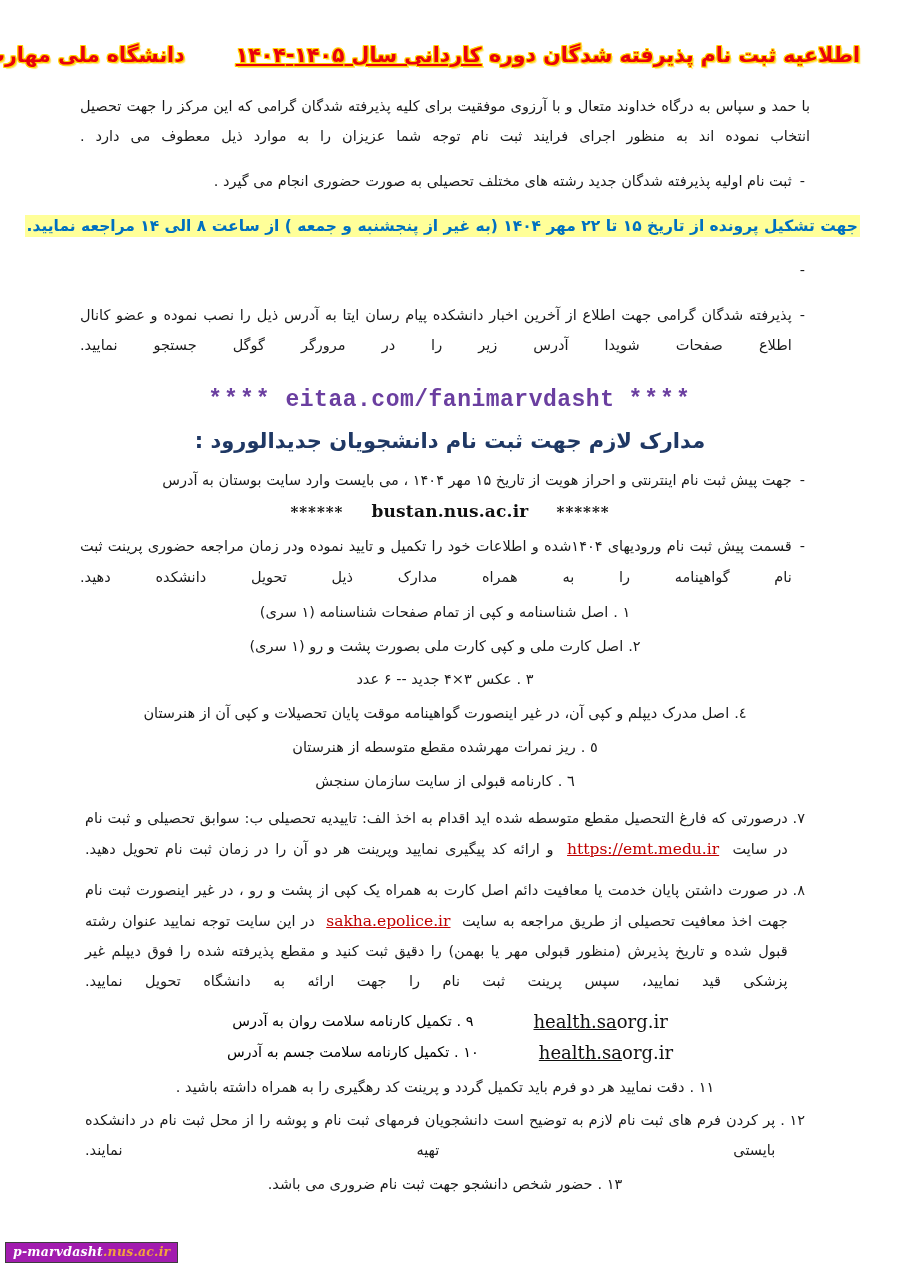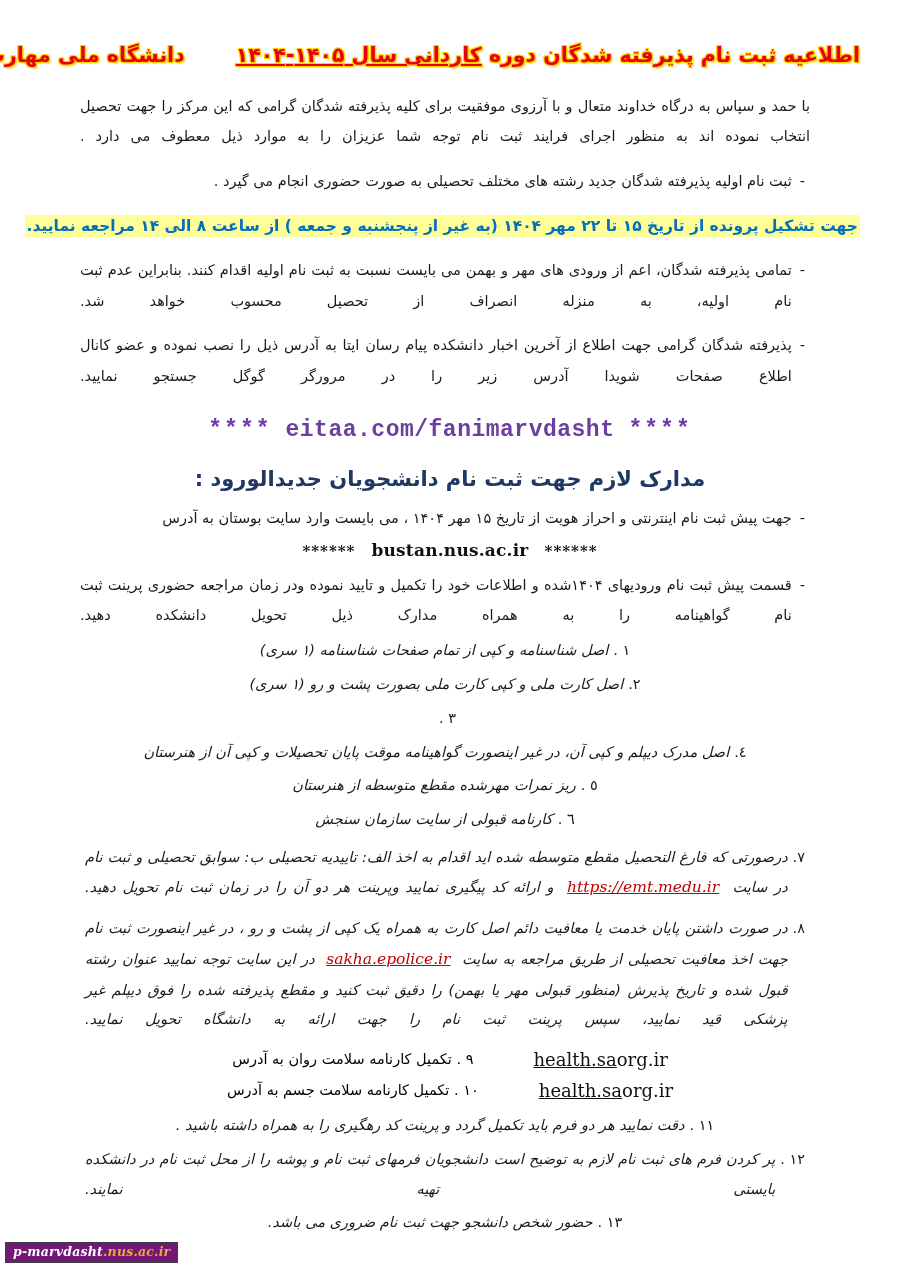--- a/index.html
+++ b/index.html
@@ -112,40 +112,40 @@
     font-weight: bold;
     font-size: 23px;
     letter-spacing: 0.5px;
   }
   .eitaa-line .stars { letter-spacing: 2px; }
   .eitaa-line .url { margin: 0 14px; }
 
   
   .section-heading {
     text-align: center;
-    margin-top: 24px;
+    margin-top: 16px;
     color: #1F3864;
     font-weight: bold;
     font-size: 21px;
     letter-spacing: -0.2px;
     white-space: nowrap;
   }
 
   
   .bustan-line {
     text-align: center;
     margin-top: 6px;
     direction: ltr;
     font-family: "DejaVu Serif", "Liberation Serif", serif;
     font-weight: bold;
     font-size: 17px;
     color: #111;
   }
   .bustan-line .stars { letter-spacing: 1px; font-size: 15px; }
-  .bustan-line .url { margin: 0 16px; letter-spacing: 0.2px; }
+  .bustan-line .url { margin: 0 28px; letter-spacing: 0.2px; }
 
   
   .num-list {
     margin: 6px 0 0 0;
     padding: 0;
     list-style: none;
   }
   .num-item {
     display: flex;
     flex-direction: row;
@@ -157,21 +157,20 @@
   }
   .num-item .num {
     flex: 0 0 auto;
     padding-left: 5px;
     white-space: nowrap;
   }
   .num-item .txt {
     flex: 1 1 auto;
     text-align: justify;
     text-align-last: justify;
-    font-style: italic;
   }
   .num-item.short { justify-content: center; padding: 0 60px; }
   .num-item.short .txt { flex: 0 0 auto; text-align: right; text-align-last: right; }
 
   .list-block { padding: 0 55px 0 45px; }
 
   a.link-red {
     color: #C00000;
     text-decoration: underline;
     text-decoration-color: #C00000;
@@ -201,21 +200,21 @@
     gap: 60px;
     margin-top: 6px;
   }
   .addr-row .label { font-size: 14.5px; line-height: 2.0; white-space: nowrap; }
 
   
   .watermark {
     position: absolute;
     left: 6px;
     bottom: 10px;
-    background: #701a75;
+    background: #a21caf;
     padding: 3px 7px 4px 7px;
     direction: ltr;
     font-family: "DejaVu Serif", "Liberation Serif", serif;
     font-style: italic;
     font-weight: bold;
     font-size: 12.5px;
     letter-spacing: 0.2px;
     line-height: 1;
     box-shadow: 0 0 0 1px #3d3d3d;
   }
@@ -237,21 +236,20 @@
     <span class="bullet-mark">-</span>
     <span class="bullet-text single">ثبت نام اولیه پذیرفته شدگان جدید رشته های مختلف تحصیلی به صورت حضوری انجام می گیرد .</span>
   </div>
 
   <div class="highlight-line">
     <span class="hl">جهت تشکیل پرونده از تاریخ ۱۵ تا ۲۲ مهر ۱۴۰۴  (به غیر از پنجشنبه و جمعه ) از ساعت ۸ الی ۱۴ مراجعه نمایید.</span>
   </div>
 
   <div class="bullet-row">
     <span class="bullet-mark">-</span>
-    <span class="bullet-text">تمامی پذیرفته شدگان، اعم از ورودی های مهر و بهمن می بایست نسبت به ثبت نام اولیه اقدام کنند. بنابراین عدم ثبت نام اولیه، به منزله انصراف از تحصیل محسوب خواهد شد.</span>
   </div>
 
   <div class="bullet-row">
     <span class="bullet-mark">-</span>
     <span class="bullet-text">پذیرفته شدگان گرامی جهت اطلاع از آخرین اخبار دانشکده پیام رسان ایتا به آدرس ذیل را نصب نموده و عضو کانال اطلاع صفحات شویدا آدرس زیر را در مرورگر گوگل جستجو نمایید.</span>
   </div>
 
   <div class="eitaa-line">
     <span class="stars">****</span><span class="url">eitaa.com/fanimarvdasht</span><span class="stars">****</span>
   </div>
@@ -279,20 +277,21 @@
       <span class="txt">اصل شناسنامه و کپی از تمام صفحات شناسنامه (۱ سری)</span>
     </li>
 
     <li class="num-item short">
       <span class="num">۲.</span>
       <span class="txt">اصل کارت ملی و کپی کارت ملی بصورت پشت و رو (۱ سری)</span>
     </li>
 
     <li class="num-item short">
       <span class="num">۳ .</span>
+      <span class="txt">عکس ۳×۴ جدید -- ۶ عدد</span>
     </li>
 
     <li class="num-item short">
       <span class="num">٤.</span>
       <span class="txt">اصل مدرک دیپلم و کپی آن، در غیر اینصورت گواهینامه موقت پایان تحصیلات و کپی آن از هنرستان</span>
     </li>
 
     <li class="num-item short">
       <span class="num">٥ .</span>
       <span class="txt">ریز نمرات مهرشده مقطع متوسطه از هنرستان</span>

